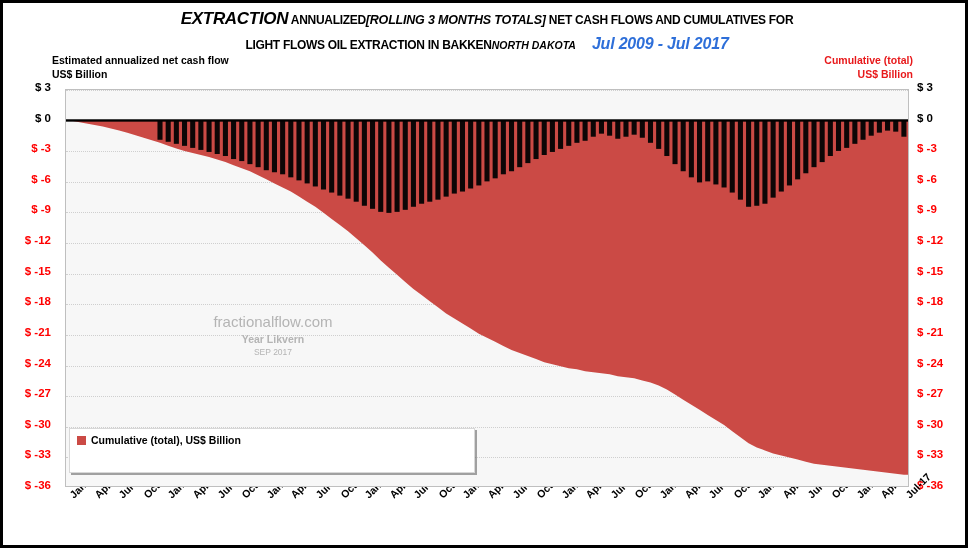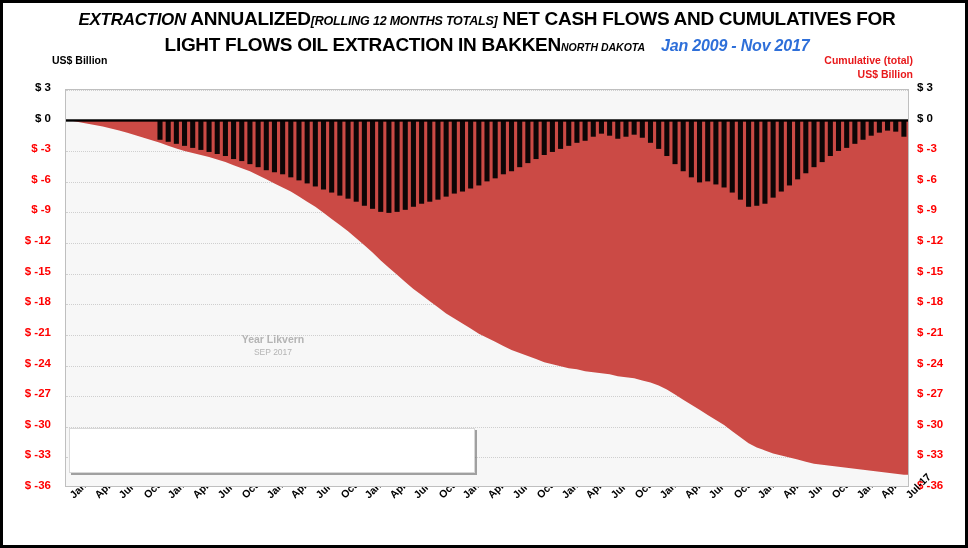--- a/index.html
+++ b/index.html
@@ -3,21 +3,21 @@
 <meta charset="utf-8">
 <style>
   html,body{margin:0;padding:0;background:#000;}
   body{width:968px;height:548px;font-family:"Liberation Sans",sans-serif;}
   #root{position:relative;width:968px;height:548px;background:#ffffff;border:3px solid #000;box-sizing:border-box;overflow:hidden;}
 
   
   .title-wrap{position:absolute;left:0;top:4px;width:968px;text-align:center;}
   .t-line{line-height:23px;white-space:nowrap;}
   .t-ital{font-style:italic;font-weight:bold;font-size:17px;color:#000;letter-spacing:-.3px;}
-  .t-bold{font-weight:bold;font-size:19px;color:#000;letter-spacing:-.3px;}
+  .t-bold{font-weight:bold;font-size:12px;color:#000;letter-spacing:-.3px;}
   .t-small{font-style:italic;font-weight:bold;font-size:12.5px;color:#000;letter-spacing:-.2px;}
   .t-tiny{font-weight:bold;font-size:10.5px;color:#000;font-style:italic;}
   .t-blue{font-style:italic;font-weight:bold;font-size:16px;color:#2e6fd9;margin-left:16px;letter-spacing:-.2px;}
 
   .ax-cap{position:absolute;font-weight:bold;font-size:10.5px;line-height:14px;color:#000;}
   .ax-cap.left{left:49px;top:50px;text-align:left;}
   .ax-cap.right{right:52px;top:50px;text-align:right;color:#e8191b;}
 
   
   #plot{position:absolute;left:62px;top:86px;width:844px;height:398px;background:#f7f7f7;border:1px solid #bfbfbf;box-sizing:border-box;overflow:hidden;}
@@ -49,28 +49,29 @@
   .sw.blk{background:#0d0606;}
   .lg-txt{font-weight:bold;font-size:10.5px;color:#000;white-space:nowrap;}
 </style>
 </head>
 <body>
 
 <div id="root">
 
   <div class="title-wrap">
     <div class="t-line">
-      <span class="t-ital">EXTRACTION</span><span class="t-bold"> ANNUALIZED</span><span class="t-small">[ROLLING 12 MONTHS TOTALS]</span><span class="t-bold"> NET CASH FLOWS AND CUMULATIVES FOR</span>
+      <span class="t-ital">EXTRACTION</span><span class="t-bold"> ANNUALIZED</span><span class="t-small">[ROLLING 3 MONTHS TOTALS]</span><span class="t-bold"> NET CASH FLOWS AND CUMULATIVES FOR</span>
     </div>
     <div class="t-line">
-      <span class="t-bold">LIGHT FLOWS OIL EXTRACTION IN BAKKEN</span><span class="t-tiny">NORTH DAKOTA</span><span class="t-blue">Jan 2009 - Nov 2017</span>
+      <span class="t-bold">LIGHT FLOWS OIL EXTRACTION IN BAKKEN</span><span class="t-tiny">NORTH DAKOTA</span><span class="t-blue">Jul 2009 - Jul 2017</span>
     </div>
   </div>
 
   <div class="ax-cap left">
+    <div>Estimated annualized net cash flow</div>
     <div>US$ Billion</div>
   </div>
   <div class="ax-cap right">
     <div>Cumulative (total)</div>
     <div>US$ Billion</div>
   </div>
 
   <div id="yticks-left">
       <div class="ytick l blk" style="top: 78px;">$ 3</div>
       <div class="ytick l blk" style="top: 108.615px;">$ 0</div>
@@ -253,19 +254,24 @@
           <rect x="820.97" y="30.62" width="5.08" height="10.21" fill="#0d0606"></rect>
           <rect x="829.17" y="30.62" width="5.08" height="11.23" fill="#0d0606"></rect>
           <rect x="837.36" y="30.62" width="5.08" height="16.33" fill="#0d0606"></rect>
         </g>
       <g id="g-zero">
           <rect x="0" y="29.42" width="844" height="2.4" fill="#000"></rect>
         </g>
     </svg>
   </div>
 
+  <div class="wm wm1">fractionalflow.com</div>
   <div class="wm wm2">Year Likvern</div>
   <div class="wm wm3">SEP 2017</div>
 
   <div id="legend">
+    <div class="lg-row">
+      <span class="sw red"></span>
+      <span class="lg-txt">Cumulative (total), US$ Billion</span>
+    </div>
   </div>
 
 </div>
 
 </body></html>

